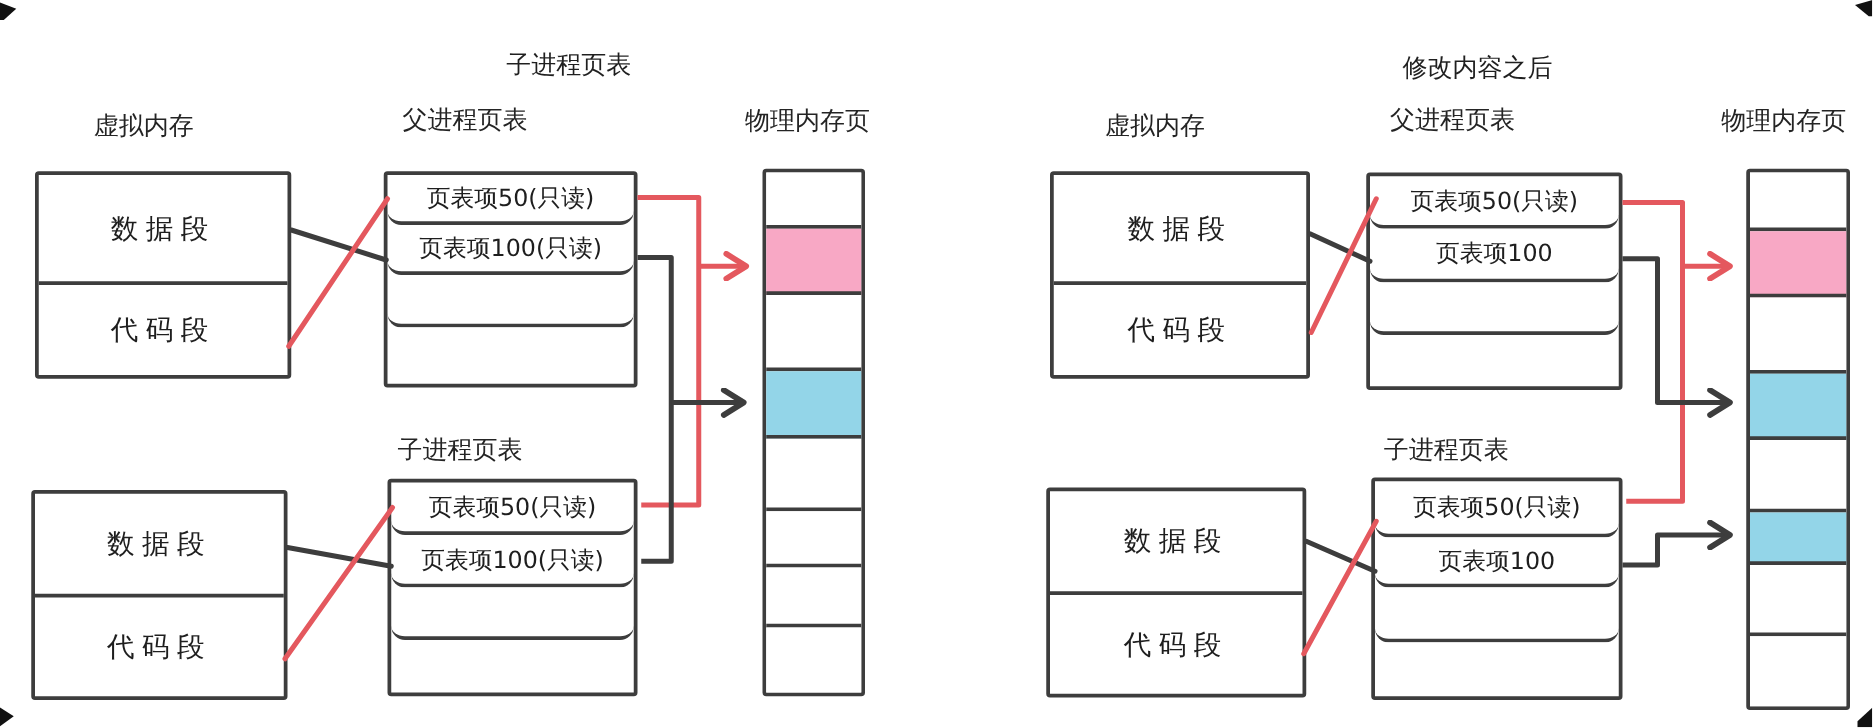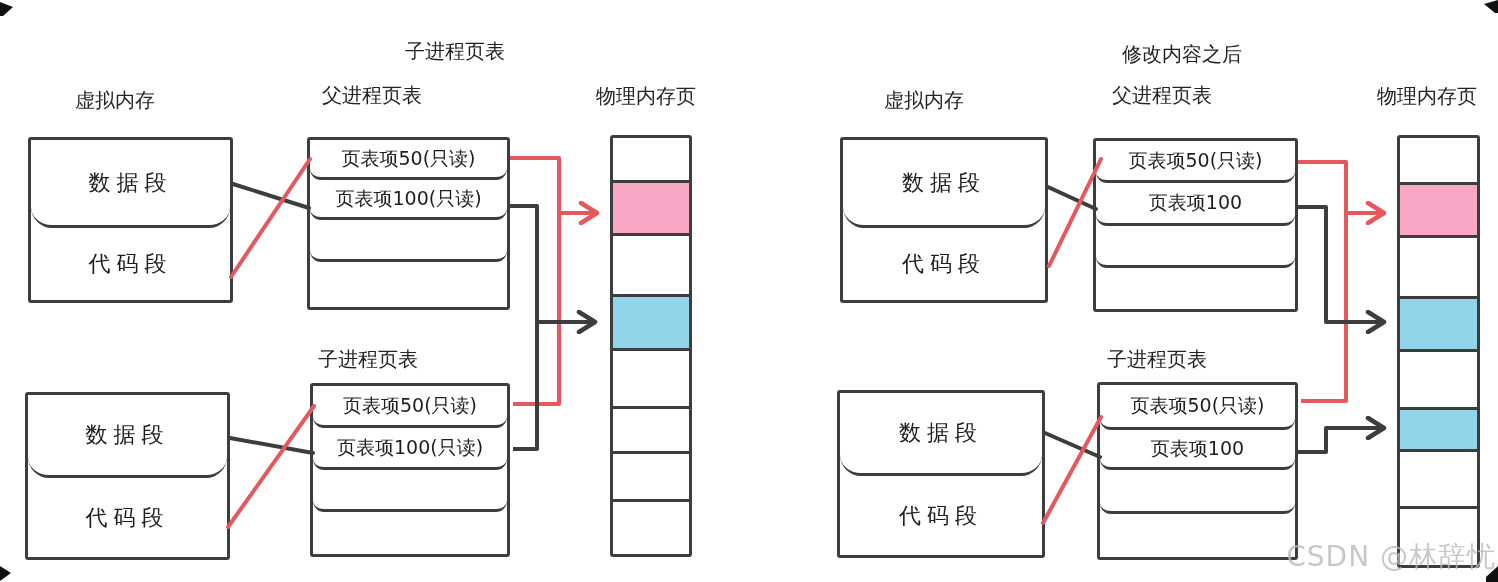--- a/index.html
+++ b/index.html
@@ -9,21 +9,21 @@
     --ink:#3d3d3d;--red:#e4585e;--pink:#f8a8c5;--blue:#93d5e8;
   }
   .lbl{position:absolute;font-size:20px;white-space:nowrap;color:#242424;}
   .group-title{position:absolute;font-size:20px;white-space:nowrap;color:#1f1f1f;}
   .vmbox,.ptable,.pcol{
     position:absolute;box-sizing:border-box;background:#fff;
     border:3px solid var(--ink);border-radius:3px;
   }
   .vmcell{
     box-sizing:border-box;display:flex;align-items:center;justify-content:center;
-    font-size:22px;letter-spacing:6px;color:#1e1e1e;border-radius:21px;
+    font-size:22px;letter-spacing:6px;color:#1e1e1e;
   }
   .vmcell.first{border-bottom:3px solid var(--ink);}
   .prow{
     box-sizing:border-box;display:flex;align-items:center;justify-content:center;
     font-size:19px;color:#1e1e1e;border-bottom:3px solid var(--ink);white-space:nowrap;border-radius:11px;
   }
   .prow:last-child{border-bottom:none;}
   .mcell{box-sizing:border-box;border-bottom:3px solid var(--ink);}
   .mcell:last-child{border-bottom:none;}
   svg.overlay{position:absolute;left:0;top:0;width:1498px;height:582px;pointer-events:none;}
@@ -153,14 +153,13 @@
     <path class="stroke-ink" d="M1298 207 H1326 V322 H1384" fill="none" stroke-width="4" stroke-linejoin="round" marker-end="url(#chevK)"></path>
 
     <path class="stroke-ink" d="M1298 452 H1326 V428 H1384" fill="none" stroke-width="4" stroke-linejoin="round" marker-end="url(#chevK)"></path>
 
     <polygon points="0,2 13,7 3,16 0,16" fill="#111"></polygon>
     <polygon points="1498,0 1484,4 1495,13 1498,13" fill="#111"></polygon>
     <polygon points="0,566 11,573 0,581" fill="#111"></polygon>
     <polygon points="1486,577 1498,566 1498,582 1486,582" fill="#111"></polygon>
   </svg>
 
-  <div class="watermark">CSDN @林辞忧</div>
 </div>
 
 </body></html>

